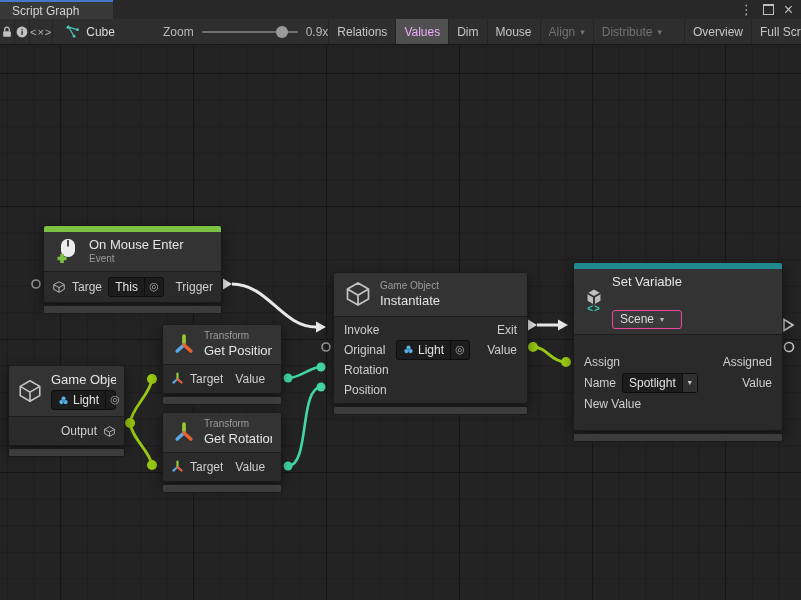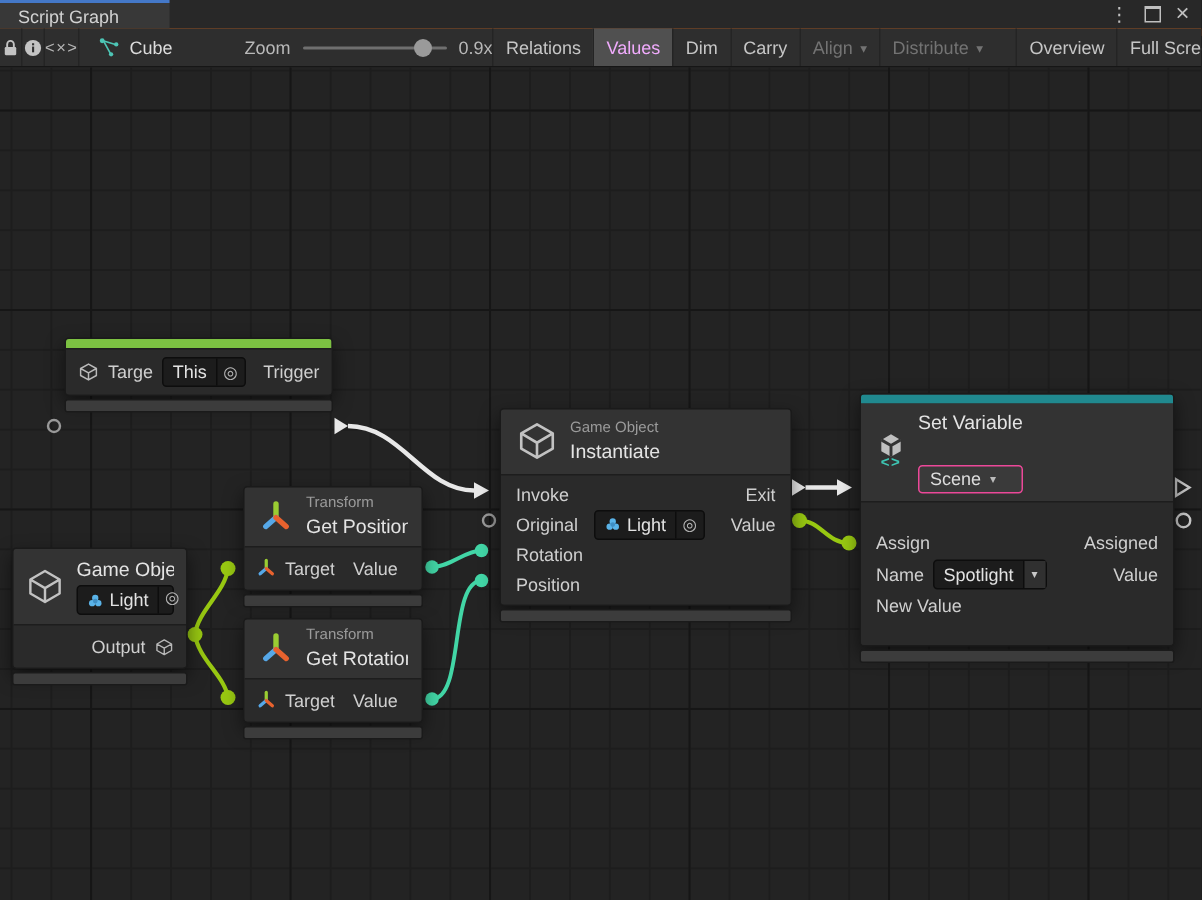--- a/index.html
+++ b/index.html
@@ -148,21 +148,21 @@
       <div class="btn">
           <span>Relations</span>
         </div>
       <div class="btn active">
           <span>Values</span>
         </div>
       <div class="btn">
           <span>Dim</span>
         </div>
       <div class="btn">
-          <span>Carry</span>
+          <span>Mouse</span>
         </div>
       <div class="btn disabled">
           <span>Align</span>
           <span class="chev">▾</span>
         </div>
       <div class="btn disabled">
           <span>Distribute</span>
           <span class="chev">▾</span>
         </div>
       <div class="btn gap">
@@ -206,20 +206,33 @@
 
       <circle cx="36" cy="239" r="4" fill="none" stroke="#999999" stroke-width="1.6"></circle>
       <circle cx="326" cy="302" r="4" fill="none" stroke="#999999" stroke-width="1.6"></circle>
       <polygon points="784,274.5 793,280 784,285.5" fill="none" stroke="#c8c8c8" stroke-width="1.6"></polygon>
       <circle cx="789" cy="302" r="4.5" fill="none" stroke="#c8c8c8" stroke-width="1.6"></circle>
     </svg>
 
     <div class="node node-ome">
       <div class="n-main">
         <div class="n-bar bar-green"></div>
+        <div class="n-head">
+          <span class="ico">
+            <svg width="28" height="28" viewBox="0 0 28 28">
+              <rect x="8" y="2" width="14" height="18" rx="6.5" fill="#ECECEC"></rect>
+              <rect x="14" y="3" width="2" height="6.5" fill="#4a4a4a"></rect>
+              <path d="M9 17 v9 M4.5 21.5 h9" stroke="#7CC142" stroke-width="3.6" fill="none"></path>
+            </svg>
+          </span>
+          <span class="n-col">
+            <span class="n-title">On Mouse Enter</span>
+            <span class="n-sub">Event</span>
+          </span>
+        </div>
         <div class="n-body">
           <div class="row">
             <span class="ico">
               <svg width="14" height="14" viewBox="0 0 24 24">
                   <path d="M12 3 L21 8 V16 L12 21 L3 16 V8 Z M3 8 L12 13 L21 8 M12 13 V21" fill="none" stroke="#b9b9b9" stroke-width="1.7" stroke-linejoin="round"></path>
                 </svg>
             </span>
             <span class="lbl">Target</span>
             <span class="field">
               <span class="f-main">This</span>

